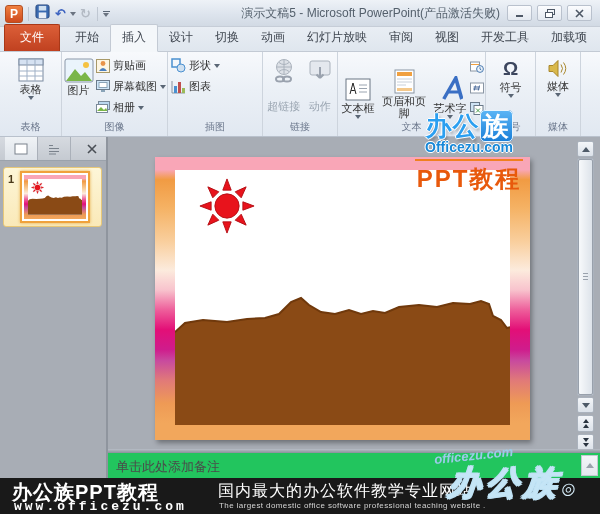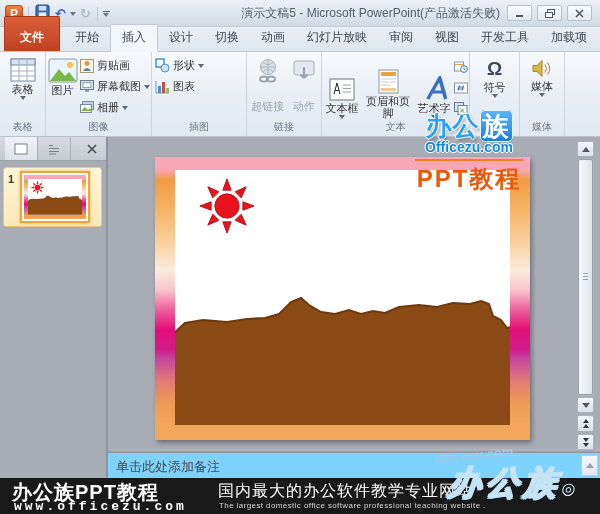--- a/index.html
+++ b/index.html
@@ -23,36 +23,36 @@
   .winbtns { position:absolute; right:8px; top:5px; display:flex; gap:5px; }
   .winbtn { width:25px; height:16px; border:1px solid #b9c1cd; border-radius:2px;
     background:linear-gradient(#fbfcfe,#e4e9f0); display:flex; align-items:center; justify-content:center; }
 
   
   .tabrow { position:absolute; left:0; top:27px; width:600px; height:25px;
     background:linear-gradient(#e9eef4,#dfe6ee); border-bottom:1px solid #c3cad4;
     display:flex; align-items:flex-end; padding:0 4px; }
   .tab { padding:4px 11px 5px; font-size:12px; color:#3f4650; white-space:nowrap; }
   .tab-file { background:linear-gradient(#dc5f38,#c04120); color:#fff; border-radius:2px 2px 0 0;
-    padding:12px 15px 5px; margin-right:4px; border:1px solid #a83818; border-bottom:none;font-weight:bold; }
+    padding:4px 15px 5px; margin-right:4px; border:1px solid #a83818; border-bottom:none; }
   .tab-sel { background:#f4f7fa; border:1px solid #c3cad4; border-bottom:1px solid #f4f7fa;
     border-radius:2px 2px 0 0; margin-bottom:-1px; }
   .tabrow-right { margin-left:auto; display:flex; align-items:center; gap:8px; padding-bottom:4px; }
   .chev { width:14px; height:12px; display:flex; align-items:center; justify-content:center; }
 
   
   .ribbon { position:absolute; left:0; top:52px; width:600px; height:85px;
     background:linear-gradient(#f7f9fc,#ebf0f6 45%,#e1e8f1); border-bottom:1px solid #b9c1cc; display:flex; }
   .rgroup { position:relative; height:100%; border-right:1px solid #cdd4dd; padding:3px 1px 16px; }
   .glabel { position:absolute; bottom:2px; left:0; right:0; text-align:center; font-size:10px; color:#69758a; }
   .bigbtn { display:flex; flex-direction:column; align-items:center; gap:1px; font-size:11px;
     color:#333; padding-top:3px; text-align:center; line-height:12px; }
   .srow { display:flex; align-items:center; gap:3px; font-size:11px; color:#333; height:21px; padding-left:2px; white-space:nowrap; }
   .disabled { color:#9aa5b1;gap:16px; }
-  .g-table { width:46px; } .g-images { width:106px; } .g-illus { width:95px; }
+  .g-table { width:62px; } .g-images { width:106px; } .g-illus { width:95px; }
   .g-links { width:75px; } .g-text { width:148px; } .g-sym { width:50px; } .g-media { width:45px; }
   .g-fill { flex:1; border-right:none; }
   .imgrow { display:flex; }
   .links-row { display:flex; justify-content:space-around; }
   .text-row { display:flex;align-items:flex-end; }
   .minicol { display:flex; flex-direction:column; gap:3px; padding-top:4px; padding-left:1px; }
   .omega { font-size:19px; color:#3c465e; font-weight:bold; line-height:22px; }
 
   
   .leftpanel { position:absolute; left:0; top:137px; width:106px; height:341px; background:#a8adb5; }
@@ -90,21 +90,21 @@
     background:linear-gradient(90deg,#f7f9fb,#dde3ea); }
   .grip { position:absolute; left:4px; right:4px; top:50%; margin-top:-4px; height:8px;
     background:repeating-linear-gradient(#9aa2ad 0 1px,transparent 1px 3px); }
   .dblbtn { height:17px; margin-top:2px; background:linear-gradient(#f4f6f9,#dbe1e9); border:1px solid #aab2bd;
     border-radius:2px; display:flex; flex-direction:column; align-items:center; justify-content:center; gap:1px; }
   .dblbtn i { display:block; width:0; height:0; border-left:3px solid transparent; border-right:3px solid transparent; }
   .dblbtn .u { border-bottom:4px solid #2a3440; } .dblbtn .d { border-top:4px solid #2a3440; }
 
   
   .hsplit { position:absolute; left:108px; top:449px; width:492px; height:3px; background:linear-gradient(#b8bec6,#959ca6); }
-  .notespane { position:absolute; left:108px; top:452px; width:492px; height:26px; background:#7dd3fc; border-top:1px solid #8f96a0; }
+  .notespane { position:absolute; left:108px; top:452px; width:492px; height:26px; background:#22c55e; border-top:1px solid #8f96a0; }
   .notes-text { position:absolute; left:8px; top:5px; font-size:13px; color:#4a4a4a; }
   .notes-scroll { position:absolute; right:2px; top:2px; width:17px; height:21px; border:1px solid #c3c9d1;
     background:linear-gradient(#f4f6f9,#e3e8ee); display:flex; align-items:center; justify-content:center; }
   .notes-scroll i { width:0; height:0; border-left:4px solid transparent; border-right:4px solid transparent; border-bottom:5px solid #9aa2ad; }
 
   
   .banner { position:absolute; left:0; top:478px; width:600px; height:36px; background:#191919; color:#fff; z-index:5; }
   .b-title { position:absolute; left:12px; top:1px; font-size:20px; font-weight:bold; letter-spacing:1px; }
   .b-url { position:absolute; left:14px; top:21px; font-size:13px; font-weight:bold; letter-spacing:3px;
     font-family:"Liberation Mono","DejaVu Sans Mono",monospace; }

